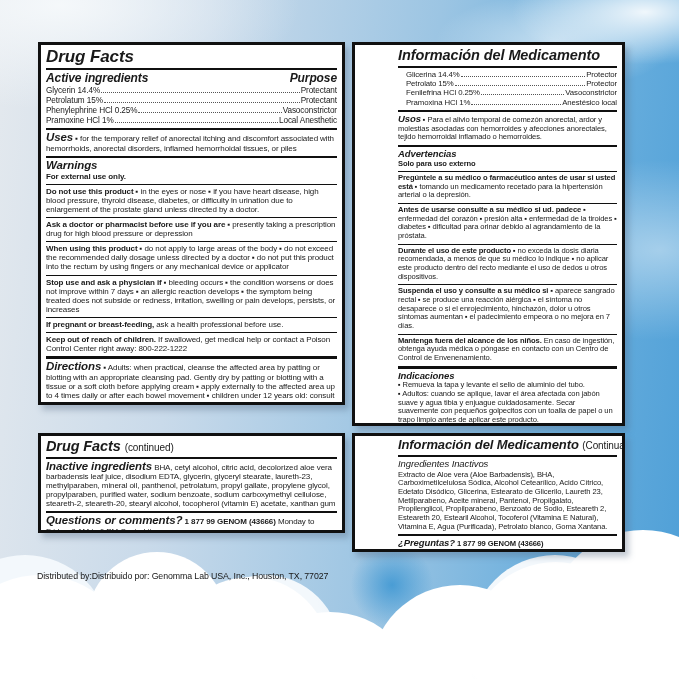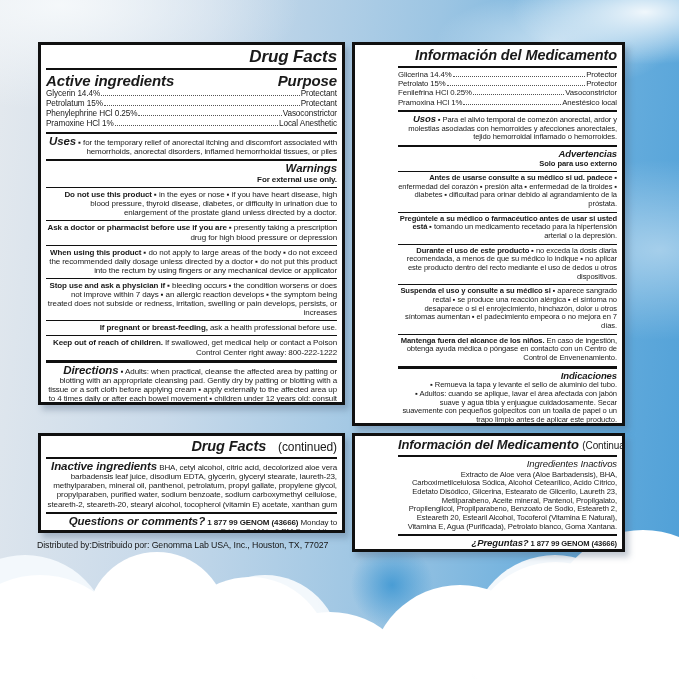--- a/index.html
+++ b/index.html
@@ -16,59 +16,59 @@
       radial-gradient(ellipse 160px 65px at 555px 42px, rgba(255,255,255,0.55), rgba(255,255,255,0) 75%),
       radial-gradient(ellipse 220px 120px at 660px 250px, rgba(255,255,255,0.45), rgba(255,255,255,0) 75%),
       linear-gradient(97deg,#e4e9ee 0%,#c9daea 28%,#9cc5e3 58%,#63abdc 85%,#4e9fd7 100%);
   }
   .cloud{position:absolute;border-radius:50%;}
   .cloud.back{background:radial-gradient(circle at 45% 35%, #f3f8fc 50%, #dcE9f4 100%);}
   .cloud.front{background:radial-gradient(circle at 45% 30%, #ffffff 60%, #eef4fa 100%);}
 
   
   .panel{position:absolute;background:#fff;border:3px solid #101010;box-sizing:border-box;
-         padding:0 5px;overflow:hidden;color:#1a1a1a;box-shadow:4px 5px 6px rgba(80,100,125,0.35);text-align:right;}
+         padding:0 5px;overflow:hidden;color:#1a1a1a;box-shadow:4px 5px 6px rgba(80,100,125,0.35);}
   .panel p{margin:0;}
   .title{font-style:italic;font-weight:bold;padding:2px 0 2px;white-space:nowrap;}
   .title .suffix{font-style:normal;font-weight:normal;}
   .sec{padding:2px 0 3px;}
   .sec.major{border-top:2px solid #101010;}
   .sec.minor{border-top:1px solid #101010;}
   .sec.heavy{border-top:3px solid #101010;}
   .lead{font-weight:bold;}
   .biglead{font-weight:bold;font-style:italic;}
   .headrow{display:flex;justify-content:space-between;font-weight:bold;font-style:italic;}
   .ing{display:flex;align-items:baseline;}
   .ing .leader{flex:1;border-bottom:1.2px dotted #555;height:0.72em;margin:0 1px;}
 
   
   .p-en{font-size:8px;line-height:1.14;letter-spacing:-0.1px;}
   .p-en .title{font-size:17px;}
-  .p-en .headrow{font-size:15px;}
+  .p-en .headrow{font-size:12px;}
   .p-en .biglead{font-size:11.5px;line-height:1;}
   .p-en-bot .title{font-size:14.5px;}
-  .p-en-bot .title .suffix{font-size:12px;margin-left:8px;}
+  .p-en-bot .title .suffix{font-size:10px;}
   .p-en .ing{font-size:8.2px;line-height:1.2;}
 
   
   .p-es{font-size:7.6px;line-height:1.14;letter-spacing:-0.1px;padding-left:43px;}
   .p-es .title{font-size:14.5px;}
   .p-es .headrow{font-size:10px;}
   .p-es .biglead{font-size:9.5px;line-height:1;}
   .p-es-bot .title{font-size:13px;}
   .p-es-bot .title .suffix{font-size:10px;}
-  .p-es .ing{font-size:7.8px;line-height:1.2;}
+  .p-es .ing{font-size:7.8px;line-height:1.2;margin-left:8px;}
   .blockhead{font-weight:normal;font-style:italic;font-size:9.5px;padding-bottom:1px;}
 
   .panel-en-top{left:38px;top:42px;width:307px;height:363px;}
   .panel-en-bot{left:38px;top:433px;width:307px;height:100px;}
   .panel-es-top{left:352px;top:42px;width:273px;height:384px;}
   .panel-es-bot{left:352px;top:433px;width:273px;height:119px;}
 
-  .distributed{position:absolute;left:37px;top:531px;width:320px;font-size:8.8px;
+  .distributed{position:absolute;left:37px;top:562px;width:320px;font-size:8.8px;
                letter-spacing:-0.1px;color:#161616;}
 </style>
 </head>
 <body>
 
 <div class="stage">
 
   <div class="sky">
     <div class="cloud back" style="left:-60px;top:555px;width:170px;height:170px;"></div>
     <div class="cloud back" style="left:190px;top:575px;width:150px;height:150px;"></div>
@@ -180,24 +180,24 @@
     <div class="sec major">
       <p><span class="biglead">Usos</span> <span>▪ Para el alivio temporal de comezón anorectal, ardor y molestias asociadas con hemorroides y afecciones anorectales, tejido hemorroidal inflamado o hemorroides.</span></p>
     </div>
 
     <div class="sec major">
       <p><span class="biglead">Advertencias</span></p>
       <p class="lead">Solo para uso externo</p>
     </div>
 
     <div class="sec minor">
+      <p><span class="lead">Pregúntele a su médico o farmacéutico antes de usar si usted está</span> <span>▪ tomando un medicamento recetado para la hipertensión arterial o la depresión.</span></p>
+    </div>
+    <div class="sec minor">
       <p><span class="lead">Antes de usarse consulte a su médico si ud. padece</span> <span>▪ enfermedad del corazón  ▪ presión alta  ▪ enfermedad de la tiroides  ▪ diabetes  ▪ dificultad para orinar debido al agrandamiento de la próstata.</span></p>
-    </div>
-    <div class="sec minor">
-      <p><span class="lead">Pregúntele a su médico o farmacéutico antes de usar si usted está</span> <span>▪ tomando un medicamento recetado para la hipertensión arterial o la depresión.</span></p>
     </div>
     <div class="sec minor">
       <p><span class="lead">Durante el uso de este producto</span> <span>▪ no exceda la dosis diaria recomendada, a menos de que su médico lo indique  ▪ no aplicar este producto dentro del recto mediante el uso de dedos u otros dispositivos.</span></p>
     </div>
     <div class="sec minor">
       <p><span class="lead">Suspenda el uso y consulte a su médico si</span> <span>▪ aparece sangrado rectal  ▪ se produce una reacción alérgica  ▪ el síntoma no desaparece o si el enrojecimiento, hinchazón, dolor u otros síntomas aumentan  ▪ el padecimiento empeora o no mejora en 7 días.</span></p>
     </div>
     <div class="sec minor">
       <p><span class="lead">Mantenga fuera del alcance de los niños.</span> <span>En caso de ingestión, obtenga ayuda médica o póngase en contacto con un Centro de Control de Envenenamiento.</span></p>
     </div>

